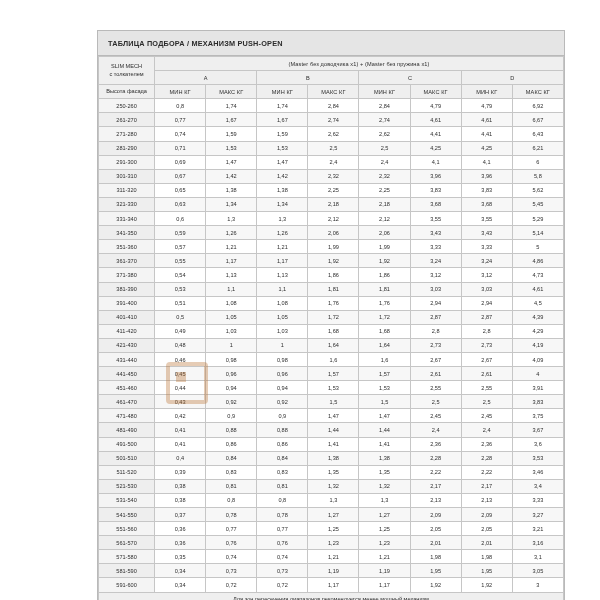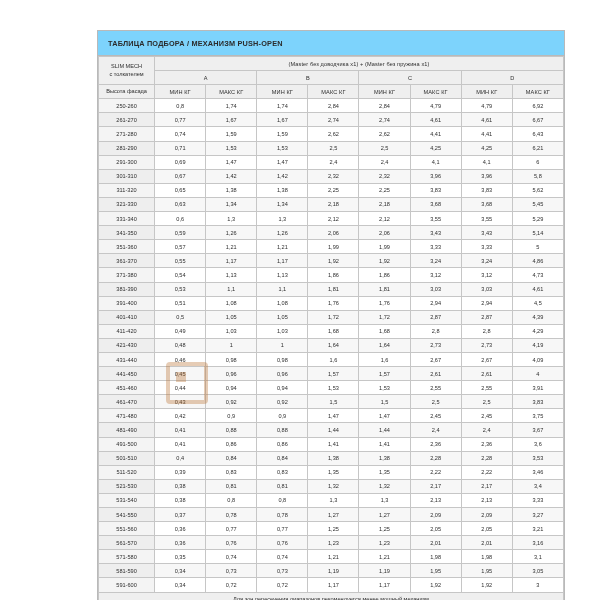--- a/index.html
+++ b/index.html
@@ -19,21 +19,21 @@
   }
   .sheet {
     position: absolute;
     left: 97px;
     top: 30px;
     width: 466px;
     background: #ffffff;
     border: 1px solid #b9b9b9;
   }
   .title-bar {
-    background: #7dd3fc;
+    background: #e5e5e5;
     border-bottom: 1px solid #b9b9b9;
     height: 24px;
     display: flex;
     align-items: center;
     padding-left: 10px;
     font-size: 7.3px;
     font-weight: bold;
     letter-spacing: 0.2px;
     color: #2b2b2b;
   }

